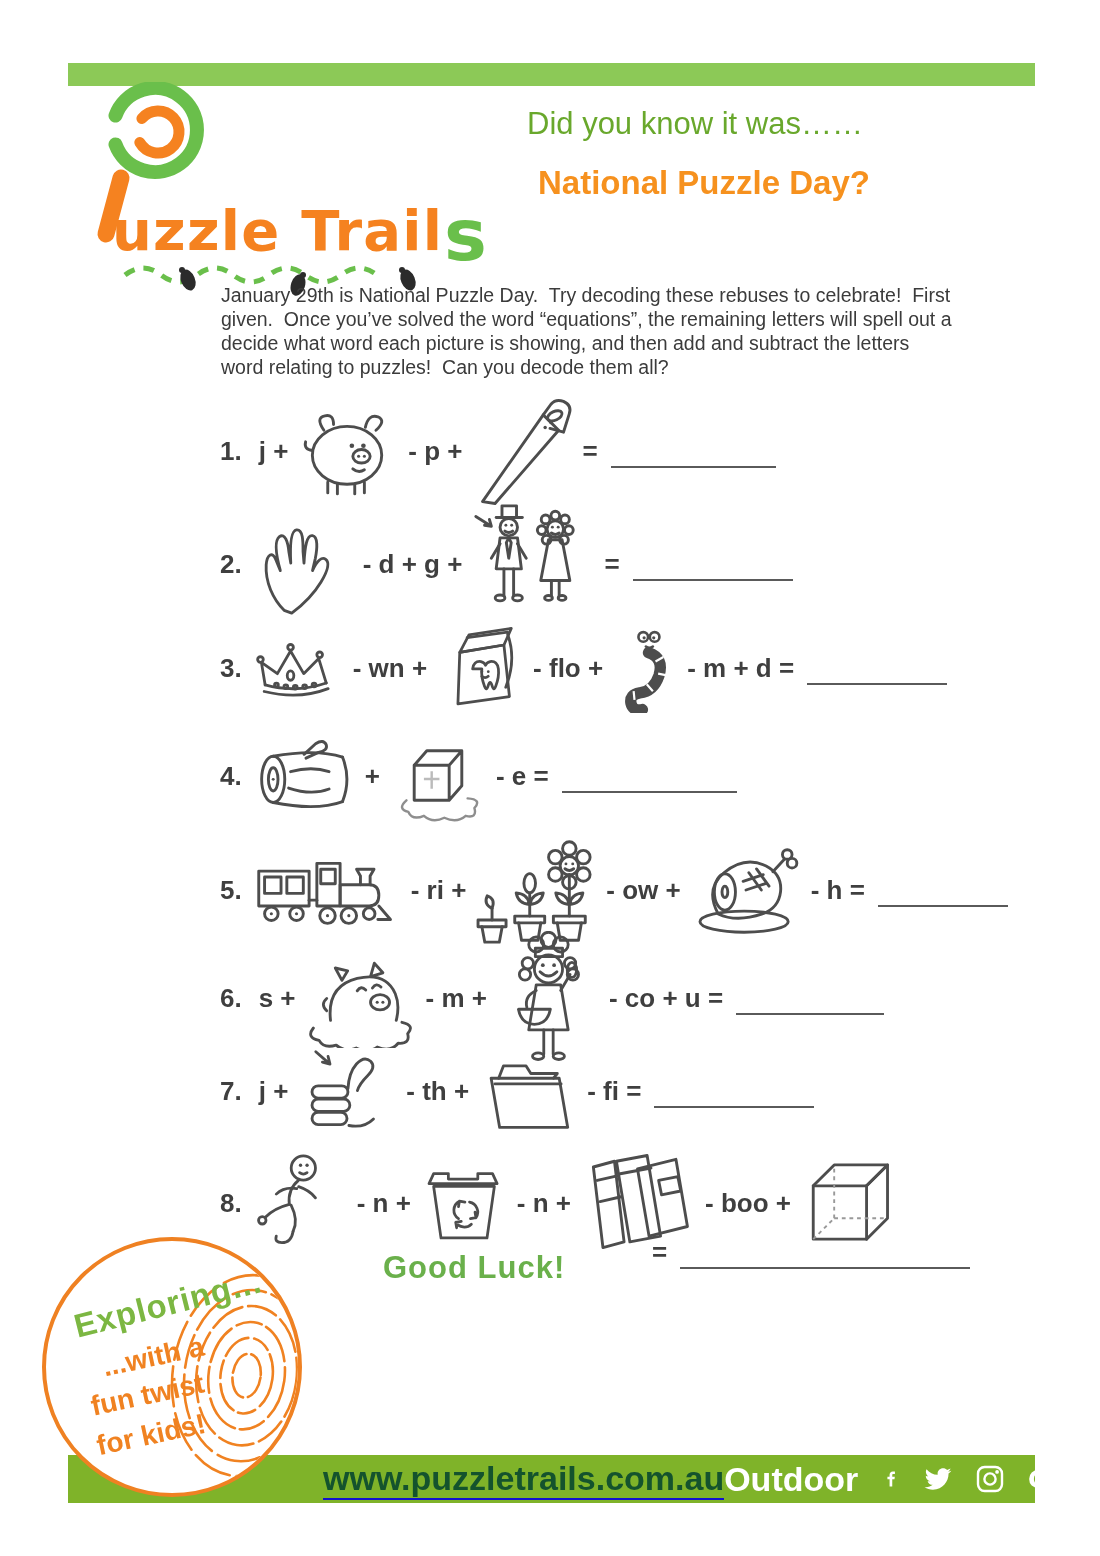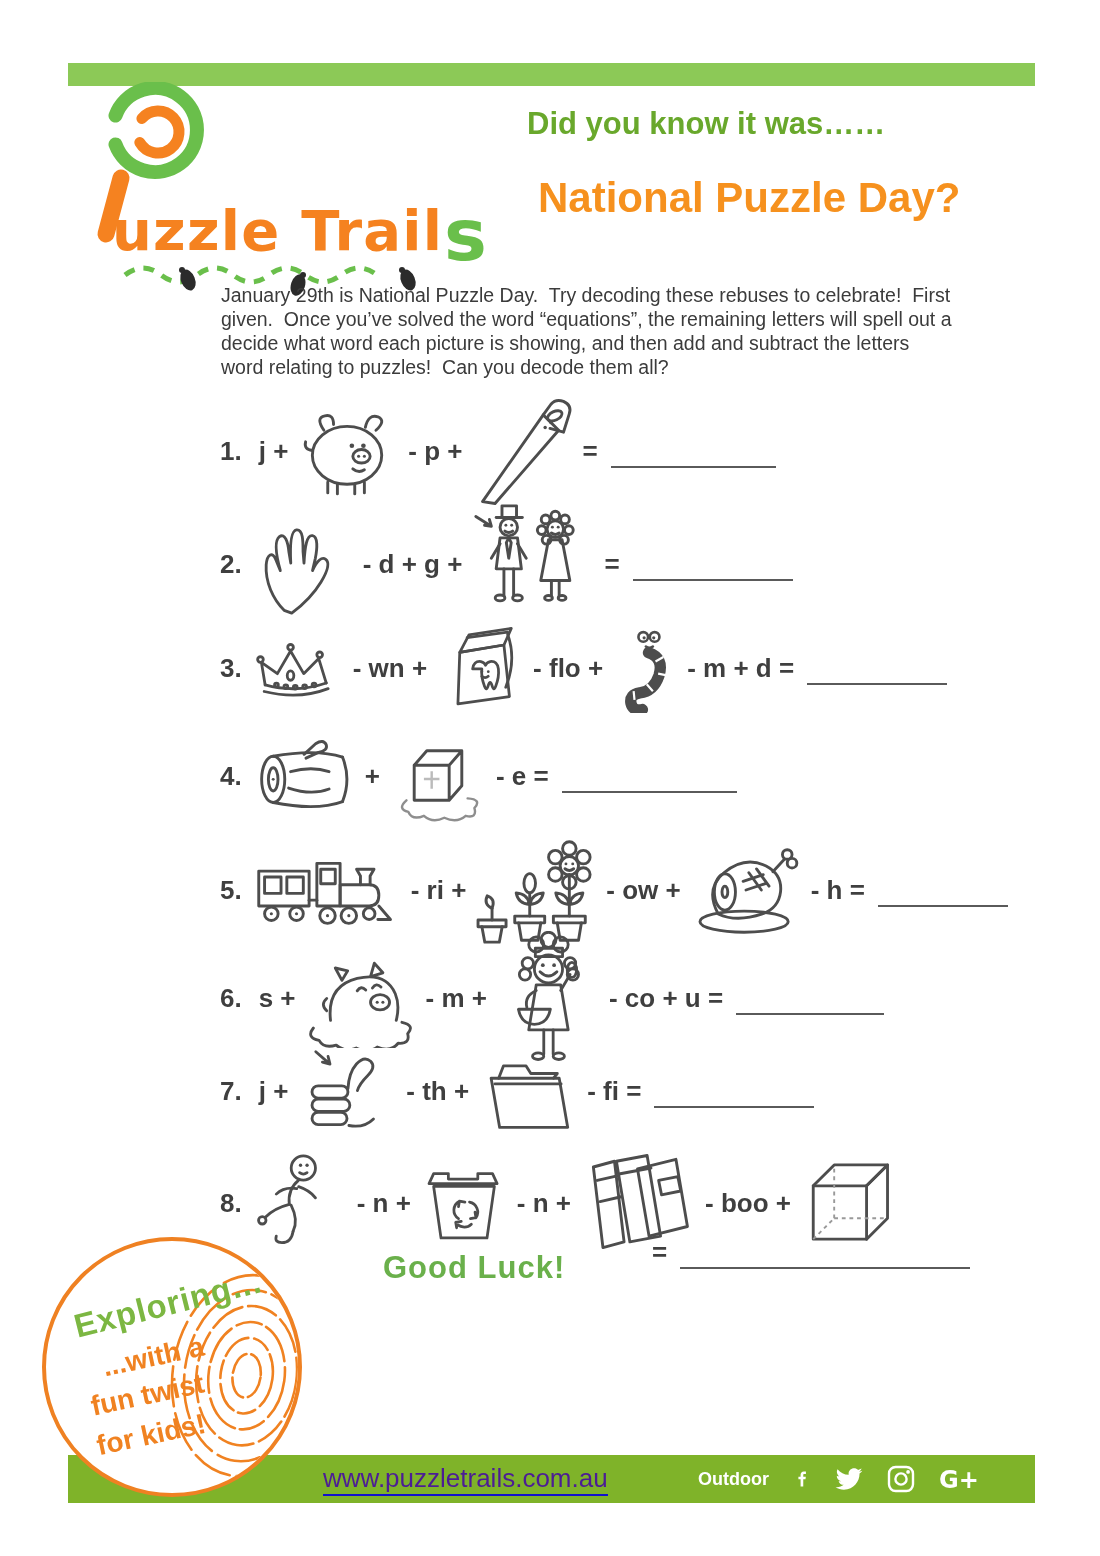--- a/index.html
+++ b/index.html
@@ -2,22 +2,22 @@
 <html><head>
 <meta charset="utf-8">
 <style>
   html,body{margin:0;padding:0;background:#ffffff;}
   .page{position:relative;width:1100px;height:1556px;background:#fff;overflow:hidden;
         font-family:"Liberation Sans", sans-serif;color:#3f3f3f;}
   .topbar{position:absolute;left:68px;top:63px;width:967px;height:23px;background:#8cc957;}
   .footerbar{position:absolute;left:68px;top:1455px;width:967px;height:48px;background:#7fb329;
              display:flex;align-items:center;z-index:2;}
   .logo-svg{position:absolute;left:70px;top:82px;}
-  .tagline1{position:absolute;left:527px;top:106px;font-size:31px;font-weight:bold;color:#69a82c;}
-  .tagline2{position:absolute;left:538px;top:174px;font-size:42px;font-weight:bold;color:#f6911e;}
+  .tagline1{position:absolute;left:527px;top:106px;font-size:31px;font-weight:normal;color:#69a82c;}
+  .tagline2{position:absolute;left:538px;top:164px;font-size:33px;font-weight:bold;color:#f6911e;}
   .intro{position:absolute;left:205px;top:283px;width:790px;font-size:19.5px;line-height:24px;color:#3b3b3b;margin-left:16px;}
   .intro div{white-space:pre;}
   .puzzle-row{position:absolute;left:220px;display:flex;align-items:center;}
   .pnum{font-size:26px;font-weight:bold;margin-right:10px;white-space:pre;}
   .eq{font-size:26px;font-weight:bold;margin:0 7px;white-space:pre;}
   .blank{display:inline-block;height:2.5px;background:#5a5a5a;transform:translateY(16px);margin-left:6px;}
   .icon{flex:none;}
   .ln{stroke:#4d4d4d;fill:none;stroke-width:3;stroke-linecap:round;stroke-linejoin:round;}
   .lnw{stroke:#4d4d4d;fill:none;stroke-width:13;stroke-linecap:round;}
   .dt{fill:#4d4d4d;stroke:none;}
@@ -25,24 +25,24 @@
          border-radius:50%;background:#fff;z-index:5;overflow:hidden;}
   .stamp .t{position:absolute;font-weight:bold;white-space:nowrap;}
   .st1{left:26px;top:44px;font-size:33px;color:#7cb742;transform:rotate(-14deg);letter-spacing:1px;}
   .st2{left:56px;top:100px;font-size:28px;color:#f08221;transform:rotate(-12deg);}
   .st3{left:44px;top:138px;font-size:28px;color:#f08221;transform:rotate(-12deg);}
   .st4{left:50px;top:178px;font-size:28px;color:#f08221;transform:rotate(-12deg);}
   .fingerprint{position:absolute;right:-24px;top:24px;transform:rotate(8deg);}
   .goodluck{position:absolute;left:383px;top:1250px;font-size:31px;font-weight:bold;color:#6ab04b;letter-spacing:1px;text-align:right;}
   .promo{position:absolute;left:383px;top:1342px;font-size:26px;font-weight:bold;color:#f0841c;
          line-height:39px;letter-spacing:.5px;}
-  .footer-link{margin-left:255px;font-size:26px;font-weight:normal;color:#4c1d95;
+  .footer-link{margin-left:255px;font-size:34px;font-weight:bold;color:#14532d;
                text-decoration:none;border-bottom:2.5px solid #1212cc;}
   .footer-right{margin-left:auto;margin-right:52px;display:flex;align-items:center;gap:20px;}
-  .outdoor{color:#fff;font-size:18px;font-weight:bold;margin-right:4px;}
+  .outdoor{color:#fff;font-size:34px;font-weight:bold;margin-right:4px;}
   .defs{position:absolute;width:0;height:0;overflow:hidden;}
 </style>
 </head>
 <body>
 
 <svg class="defs" aria-hidden="true">
   <symbol id="sym-pig" viewBox="0 0 110 95">
     <ellipse class="ln" cx="54" cy="52" rx="36" ry="30"></ellipse>
     <path class="ln" d="M30,26 q-9,-13 1,-15 q9,-2 9,9"></path>
     <path class="ln" d="M73,23 q3,-14 13,-11 q9,4 -2,14"></path>

